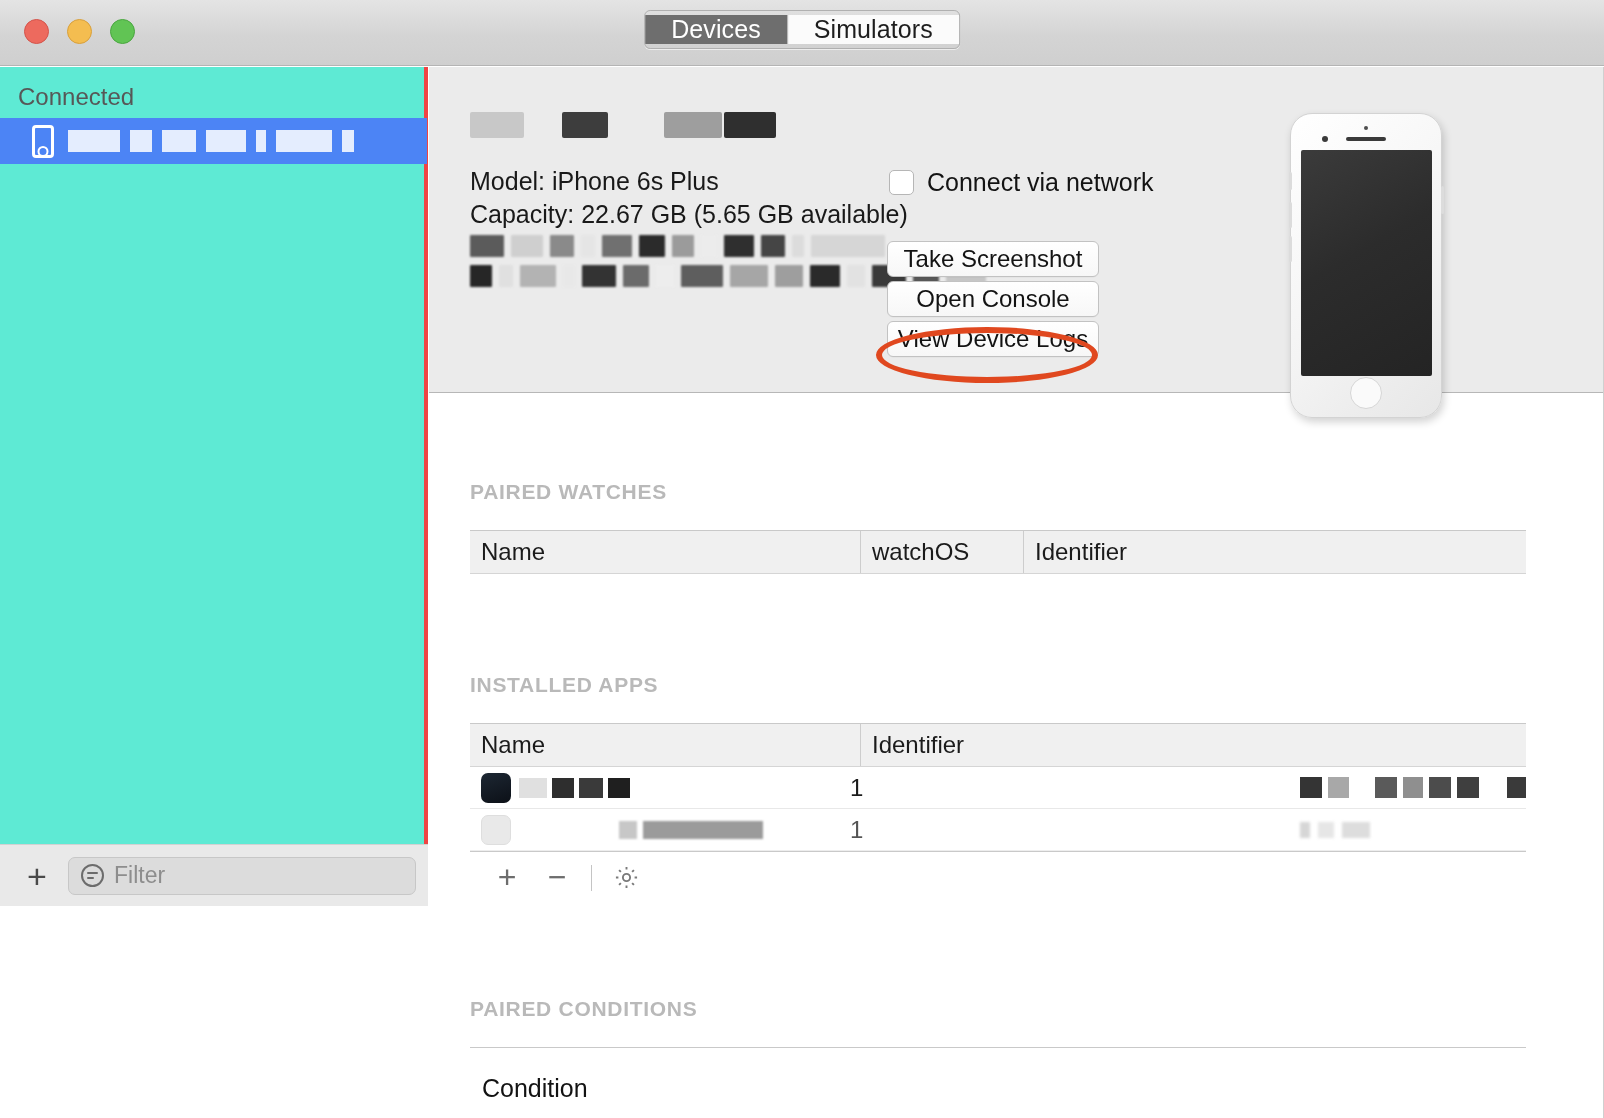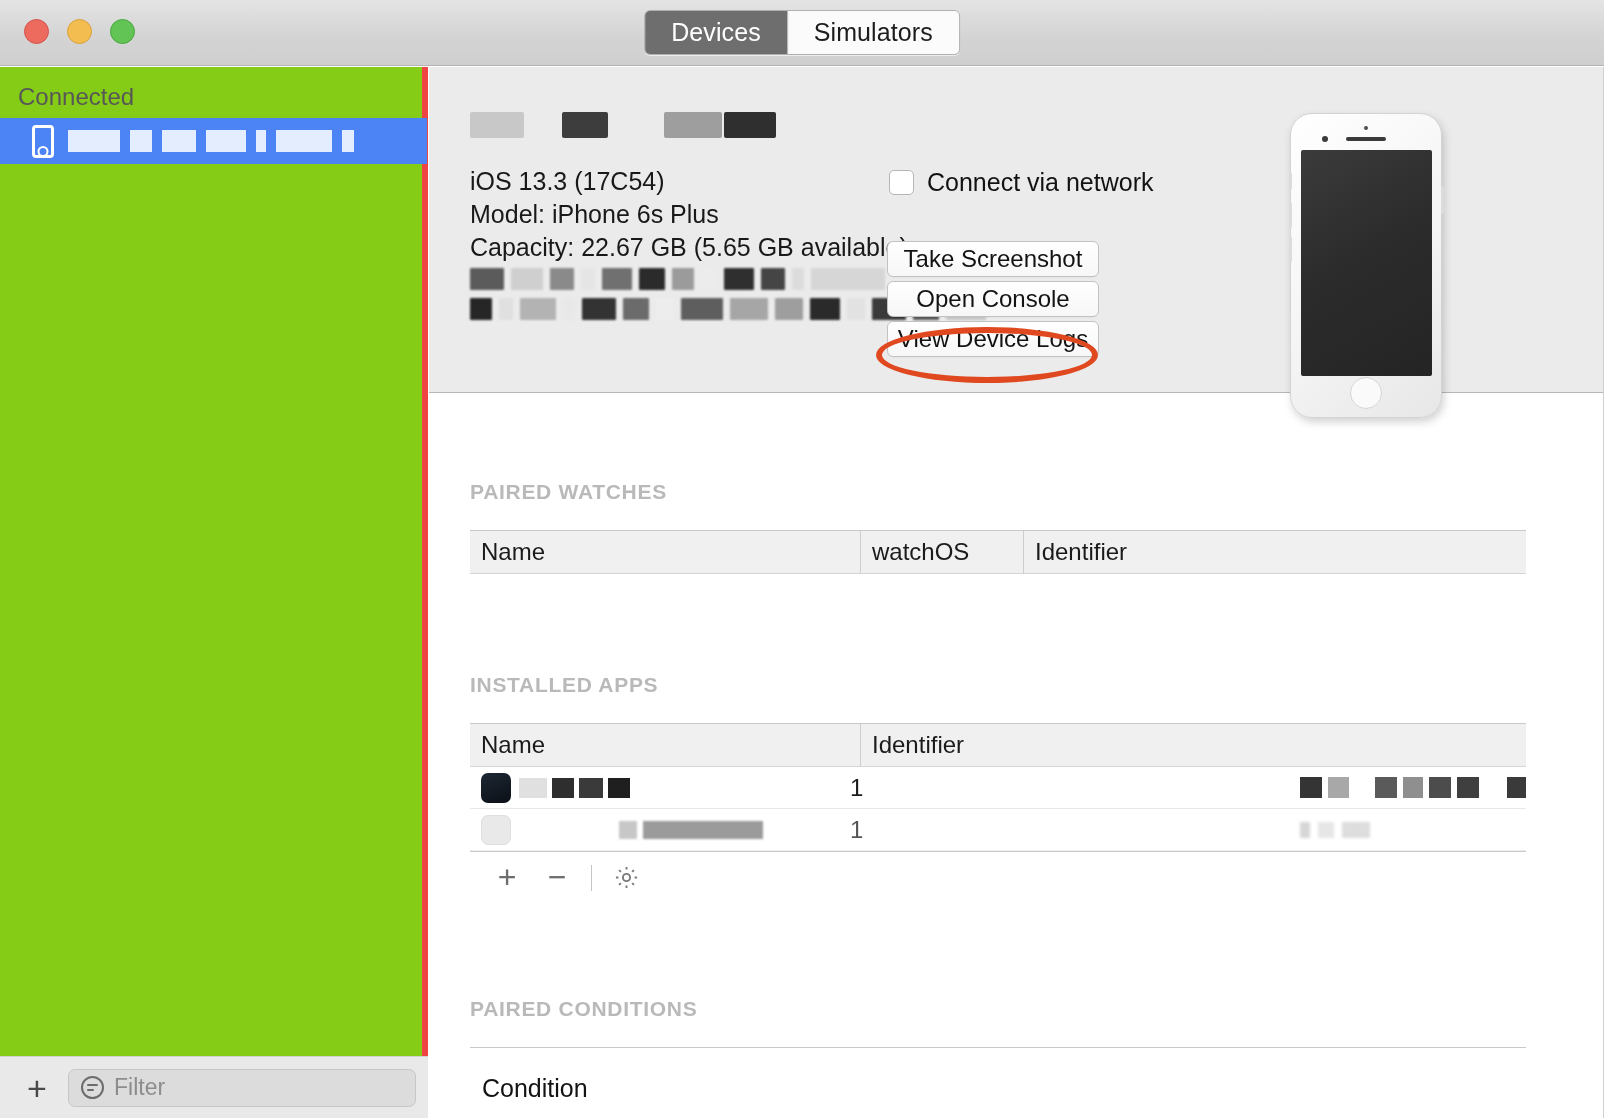--- a/index.html
+++ b/index.html
@@ -30,47 +30,48 @@
   }
   .light { width: 25px; height: 25px; border-radius: 50%; }
   .light.red    { background: #ed6a5e; border: 0.5px solid #d4534a; }
   .light.yellow { background: #f4bd50; border: 0.5px solid #d8a03c; }
   .light.green  { background: #61c454; border: 0.5px solid #49a63f; }
 
   .segmented {
     position: absolute; top: 10px; left: 50%;
     transform: translateX(-50%);
     display: flex;
-    height: 45px;
+    height: 39px;
     border-radius: 6px;
     overflow: hidden;
     border: 1px solid #b0b0b0;
     box-shadow: 0 1px 0 rgba(255,255,255,0.6);
+    align-items: center;
   }
   .seg {
     display: flex; align-items: center; justify-content: center;
     padding: 0 26px;
     font-size: 25px;
     color: #1d1d1d;
     background: #fbfbfb;
     cursor: default;
     letter-spacing: 0.1px;
   }
   .seg.active {
     background: #6e6e6e;
     color: #ffffff;
   }
   .seg + .seg { border-left: 1px solid #b0b0b0; }
 
   
   .sidebar {
     position: absolute; top: 67px; left: 0;
-    width: 428px; height: 1051px;
-    background: #84cc16;
-    border-right: 6px solid #ef4444;
+    width: 428px; height: 839px;
+    background: #5eead4;
+    border-right: 4px solid #ef4444;
   }
   .sidebar-header {
     position: absolute; top: 16px; left: 18px;
     font-size: 24px;
     color: #575757;
   }
   .sidebar-item {
     position: absolute; top: 51px; left: 0;
     width: 427px; height: 46px;
     background: #4c84f5;
@@ -412,21 +413,20 @@
 
     <div class="device-header">
 
       <div class="device-title">
         <span class="blurwrap">
           <span class="dt-block" style="width:54px"></span><span class="dt-block" style="width:46px;background:#3d3d3d;margin-left:38px"></span><span class="dt-block" style="width:58px;background:#9e9e9e;margin-left:56px"></span><span class="dt-block" style="width:52px;background:#2f2f2f;margin-left:2px"></span>
         </span>
       </div>
 
       <div class="device-meta">
-        <div>iOS 13.3 (17C54)</div>
         <div>Model: iPhone 6s Plus</div>
         <div>Capacity: 22.67 GB (5.65 GB available)</div>
         <div class="meta-redact-line">
           <i style="width:34px;background:#5b5b5b"></i>
           <i style="width:32px;background:#cfcfcf"></i>
           <i style="width:24px;background:#8a8a8a"></i>
           <i style="width:14px;background:#e5e5e5"></i>
           <i style="width:30px;background:#707070"></i>
           <i style="width:26px;background:#2b2b2b"></i>
           <i style="width:22px;background:#9b9b9b"></i>

